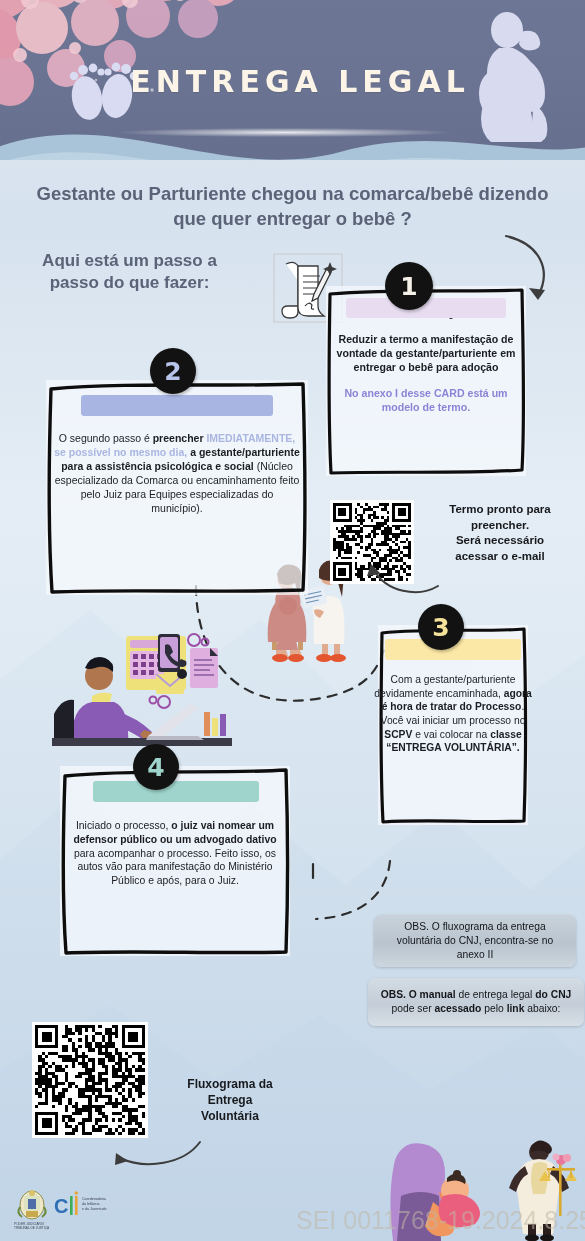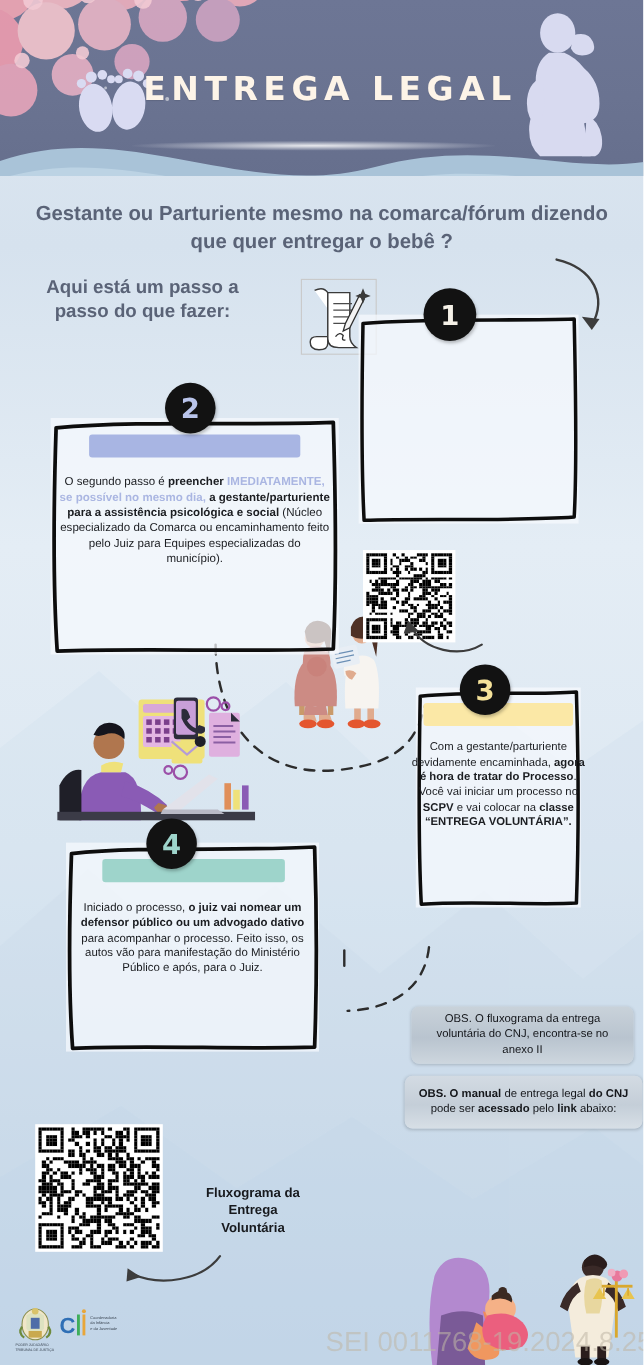--- a/index.html
+++ b/index.html
@@ -246,21 +246,21 @@
     </svg>
 
     <div class="glow"></div>
 
     <svg class="header-wave" viewBox="0 0 620 110" preserveAspectRatio="none">
       <path d="M0,54 C120,6 230,88 350,56 C460,26 540,70 620,46 L620,110 L0,110 Z" fill="#a9c3d8"></path>
       <path d="M0,70 C120,26 230,104 350,72 C460,44 540,86 620,62 L620,110 L0,110 Z" fill="#bcd3e4"></path>
     </svg>
   </div>
 
-  <div class="intro-q">Gestante ou Parturiente mesmo na comarca/fórum dizendo que quer entregar o bebê ?</div>
+  <div class="intro-q">Gestante ou Parturiente chegou na comarca/bebê dizendo que quer entregar o bebê ?</div>
   <div class="intro-sub">Aqui está um passo a passo do que fazer:</div>
 
   <svg class="scroll-icon" viewBox="0 0 72 72">
     <rect x="2" y="2" width="68" height="68" fill="none" stroke="#c9c9c9" stroke-width="1"></rect>
     <g fill="#ffffff" stroke="#3a3a3a" stroke-width="1.3">
       <path d="M14,12 q8,-4 12,2 l0,46 q0,6 -8,6 q-8,0 -8,-7 q0,-5 6,-5 l28,0"></path>
       <path d="M26,14 l0,42 q0,8 10,8 l16,0 q-6,-4 -6,-10 l0,-40 z"></path>
     </g>
     <g stroke="#4a4a4a" stroke-width="1.1" fill="none">
       <line x1="31" y1="24" x2="48" y2="24"></line>
@@ -277,20 +277,28 @@
     <path d="M8,6 C42,14 54,40 40,66" stroke="#3c3c3c" stroke-width="2.2" fill="none" stroke-linecap="round"></path>
     <path d="M40,70 l-9,-12 l16,2 z" fill="#3c3c3c"></path>
   </svg>
 
   <div class="step-circle" id="c1">1</div>
 
   <div class="sketchbox" id="box1">
     <svg class="brd" viewBox="0 0 200 190" preserveAspectRatio="none">
       <path d="M4,8 C60,3 140,6 196,4 C197,60 199,130 196,184 C140,188 60,185 5,187 C2,130 3,62 4,8 Z" fill="none" stroke="#0d0d0d" stroke-width="3.2" stroke-linejoin="round"></path>
     </svg>
+    <div class="boxinner">
+      <div style="position:relative;margin:10px auto 0;width:160px;">
+        <div class="hl" style="left:0;top:2px;width:160px;height:20px;background:#e7dcf0;"></div>
+        <div class="bx-title" style="font-size:18px;">ATERMAÇÃO</div>
+      </div>
+      <div class="bx-body" style="margin-top:8px;font-weight:bold;font-size:10.6px;">Reduzir a termo a manifestação de vontade da gestante/parturiente em entregar o bebê para adoção</div>
+      <div class="bx-body lilac" style="margin-top:12px;font-size:10.6px;">No anexo I desse CARD está um modelo de termo.</div>
+    </div>
   </div>
 
   <div class="qr" style="left: 330px; top: 500px; width: 78px; height: 78px; grid-template-columns: repeat(29, 1fr); grid-template-rows: repeat(29, 1fr);">
       <i style="background: rgb(0, 0, 0);"></i>
       <i style="background: rgb(0, 0, 0);"></i>
       <i style="background: rgb(0, 0, 0);"></i>
       <i style="background: rgb(0, 0, 0);"></i>
       <i style="background: rgb(0, 0, 0);"></i>
       <i style="background: rgb(0, 0, 0);"></i>
       <i style="background: rgb(0, 0, 0);"></i>
@@ -1123,20 +1131,26 @@
       <i style="background: rgb(0, 0, 0);"></i>
       <i style="background: rgb(0, 0, 0);"></i>
       <i style="background: rgb(255, 255, 255);"></i>
       <i style="background: rgb(0, 0, 0);"></i>
       <i style="background: rgb(0, 0, 0);"></i>
       <i style="background: rgb(255, 255, 255);"></i>
       <i style="background: rgb(0, 0, 0);"></i>
       <i style="background: rgb(255, 255, 255);"></i>
     </div>
 
+  <div class="note" id="note-termo">
+    <span>Termo pronto para</span><br>
+    <span>preencher.</span><br>
+    <span>Será necessário</span><br>
+    <span>acessar o e-mail</span>
+  </div>
 
   <svg style="position:absolute;left:340px;top:548px;width:105px;height:50px;z-index:6;">
     <path d="M98,38 C78,50 46,44 34,22" stroke="#3c3c3c" stroke-width="2" fill="none" stroke-linecap="round"></path>
     <path d="M31,16 l10,10 -14,2 z" fill="#3c3c3c"></path>
   </svg>
 
   <div class="step-circle" id="c2">2</div>
 
   <div class="sketchbox" id="box2">
     <svg class="brd" viewBox="0 0 262 215" preserveAspectRatio="none">

